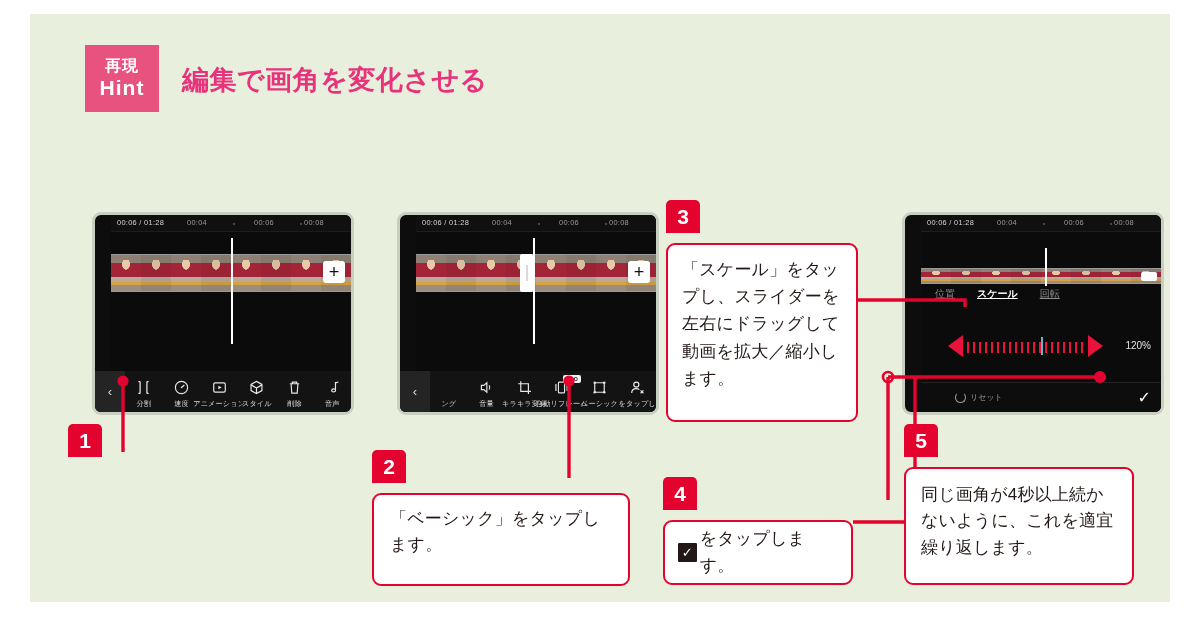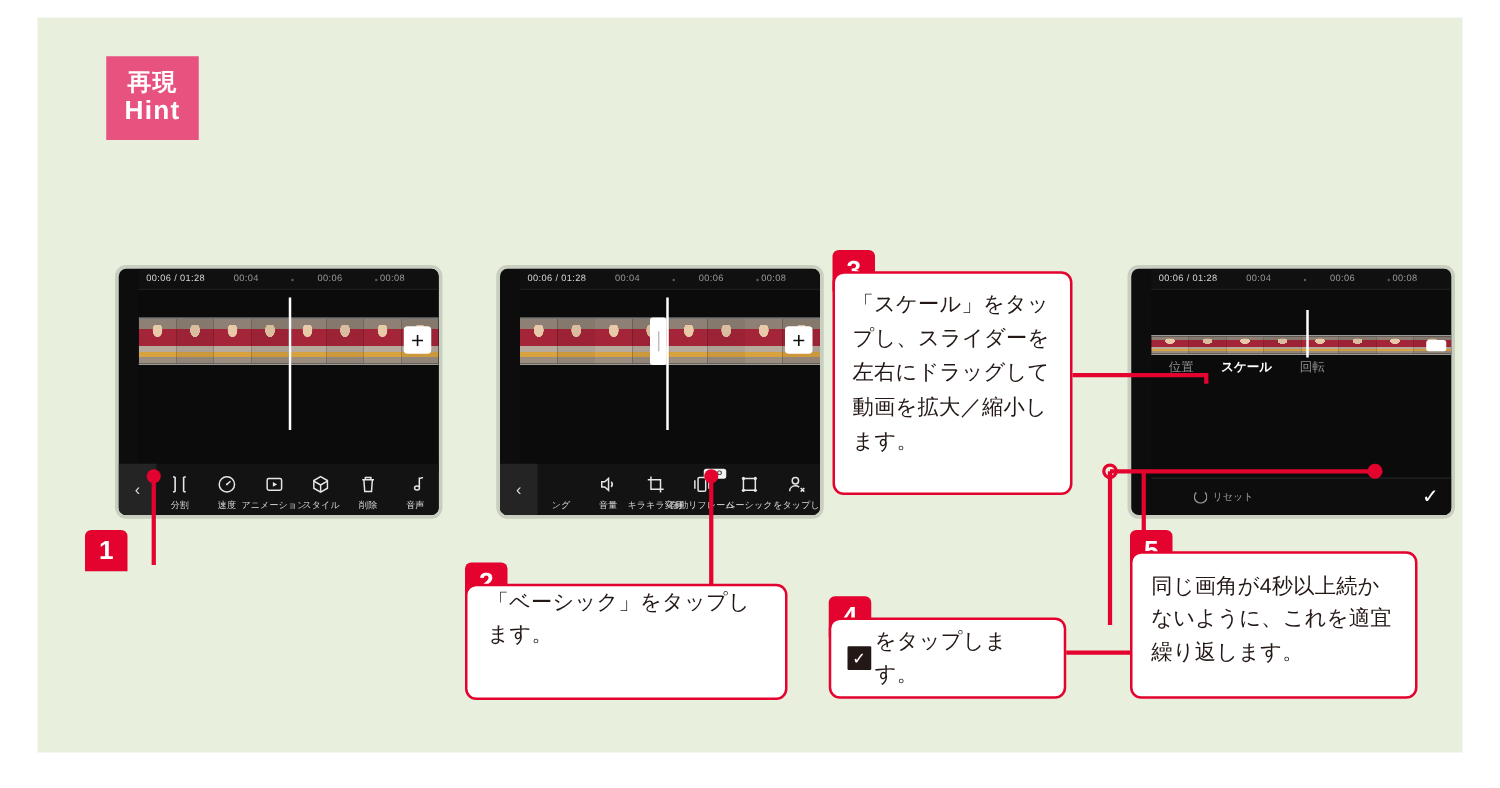--- a/index.html
+++ b/index.html
@@ -25,21 +25,21 @@
   .hint-badge {
     position: absolute; left: 55px; top: 31px;
     width: 74px; height: 67px;
     background: #e8527f;
     color: #ffffff;
     display: flex; flex-direction: column;
     align-items: center; justify-content: center;
     font-weight: bold;
     line-height: 1.15;
   }
-  .hint-badge .l1 { font-size: 19px; letter-spacing: 1px; }
+  .hint-badge .l1 { font-size: 16px; letter-spacing: 1px; }
   .hint-badge .l2 { font-size: 21px; letter-spacing: 1px; }
 
   .headline {
     position: absolute; left: 152px; top: 48px;
     font-size: 27px; font-weight: bold;
     color: #e8327c;
     letter-spacing: 0.5px;
   }
 
   .body-text {
@@ -158,21 +158,21 @@
     font-size: 5.2px; font-weight: bold;
     padding: 1px 3px; border-radius: 2px; letter-spacing: .3px;
   }
 
   
   .se-tabs {
     position: absolute; left: 0; top: 55px; width: 100%;
     display: flex; gap: 22px; padding-left: 14px;
     font-size: 10px;
   }
-  .se-tabs span { color: #8f8f8f; }
+  .se-tabs span { color: #8f8f8f; text-decoration: underline; }
   .se-tabs span.active { color: #ffffff; font-weight: bold; }
   .se-slider {
     position: absolute; left: 0; top: 95px; width: 100%;
     height: 42px;
   }
   .se-arrow-l, .se-arrow-r {
     position: absolute; top: 8px;
     width: 0; height: 0;
     border-top: 11px solid transparent;
     border-bottom: 11px solid transparent;
@@ -210,34 +210,34 @@
   .callout { position: absolute; }
   .callout .tab {
     position: absolute; top: 0; left: 0;
     background: #e4032e; color: #ffffff;
     font-size: 21px; font-weight: bold;
     width: 34px; height: 33px;
     border-radius: 5px 5px 0 0;
     display: flex; align-items: center; justify-content: center;
   }
   .callout .bubble {
-    position: absolute; left: 0; top: 17px;
+    position: absolute; left: 0; top: 43px;
     background: #ffffff;
     border: 2.6px solid #e4032e;
     border-radius: 9px;
     color: #231815;
     line-height: 1.55;
     letter-spacing: .2px;
   }
 
   .c1 { left: 68px; top: 424px; width: 258px; height: 145px; }
   .c1 .bubble { width: 258px; height: 118px; padding: 13px 16px; font-size: 17px; }
 
   .c2 { left: 372px; top: 450px; width: 258px; height: 120px; }
-  .c2 .bubble { width: 258px; height: 93px; padding: 0 16px; font-size: 17px; }
+  .c2 .bubble { width: 258px; height: 93px; padding: 11px 16px; font-size: 17px; }
 
   .c3 { left: 666px; top: 200px; width: 192px; height: 206px; }
   .c3 .bubble { width: 192px; height: 179px; padding: 11px 14px; font-size: 17px; line-height: 1.6; }
 
   .c4 { left: 663px; top: 477px; width: 190px; height: 92px; }
   .c4 .bubble { width: 190px; height: 65px; padding: 0 13px; font-size: 17px;
                 display: flex; align-items: center; gap: 3px; }
   .chk-glyph {
     display: inline-flex; align-items: center; justify-content: center;
     width: 19px; height: 19px; background: #231815; color: #ffffff;
@@ -256,20 +256,21 @@
 <body>
 
 <div id="root">
   <div class="panel">
 
     <div class="hint-badge">
       <div class="l1">再現</div>
       <div class="l2">Hint</div>
     </div>
 
+    <div class="headline">編集で画角を変化させる</div>
 
 
     <div class="phone p1">
       <div class="ruler">
         <span class="t0">00:06 / 01:28</span>
         <span class="t1">00:04</span>
         <span class="t2">00:06</span>
         <span class="t3">00:08</span>
         <i class="dot" style="left:122px"></i>
           <i class="dot" style="left:189px"></i>
@@ -459,20 +460,48 @@
         </div>
         <div class="playhead" style="left:124px; top:16px; height:38px"></div>
         <div class="plus-btn" style="right:4px; top:40px; width:16px; height:9px; border-radius:2px; font-size:0"></div>
 
         <div class="se-tabs">
           <span>位置</span>
           <span class="active">スケール</span>
           <span>回転</span>
         </div>
 
+        <div class="se-slider">
+          <div class="se-arrow-l"></div>
+          <div class="se-arrow-r"></div>
+          <div class="se-ticks">
+            <i></i>
+              <i></i>
+              <i></i>
+              <i></i>
+              <i></i>
+              <i></i>
+              <i></i>
+              <i></i>
+              <i></i>
+              <i></i>
+            <i></i>
+              <i></i>
+              <i></i>
+              <i></i>
+              <i></i>
+              <i></i>
+              <i></i>
+              <i></i>
+              <i></i>
+              <i></i>
+          </div>
+          <div class="se-center"></div>
+          <div class="se-val">120%</div>
+        </div>
 
         <div class="se-bottom">
           <div class="se-reset">
             <span class="ring"></span>
             <span>リセット</span>
           </div>
           <div class="se-check">✓</div>
         </div>
       </div>
     </div>

